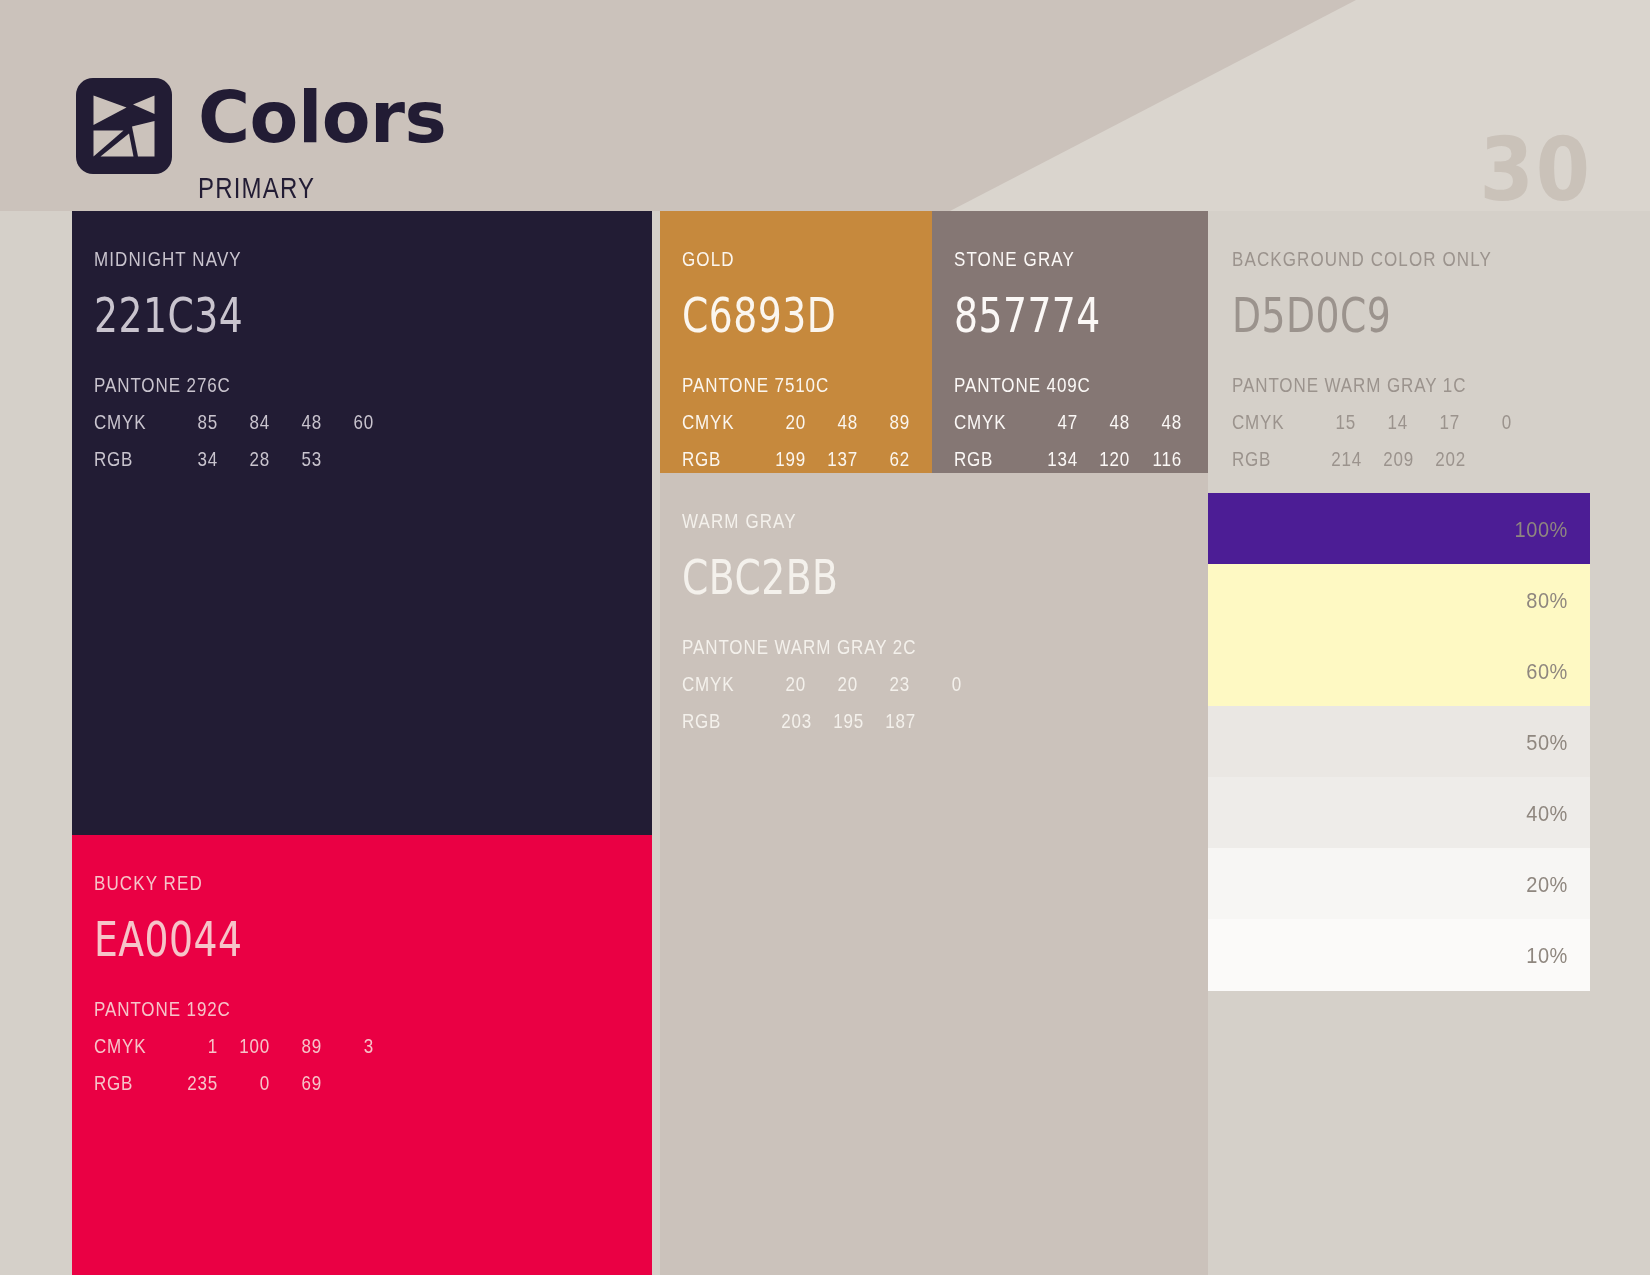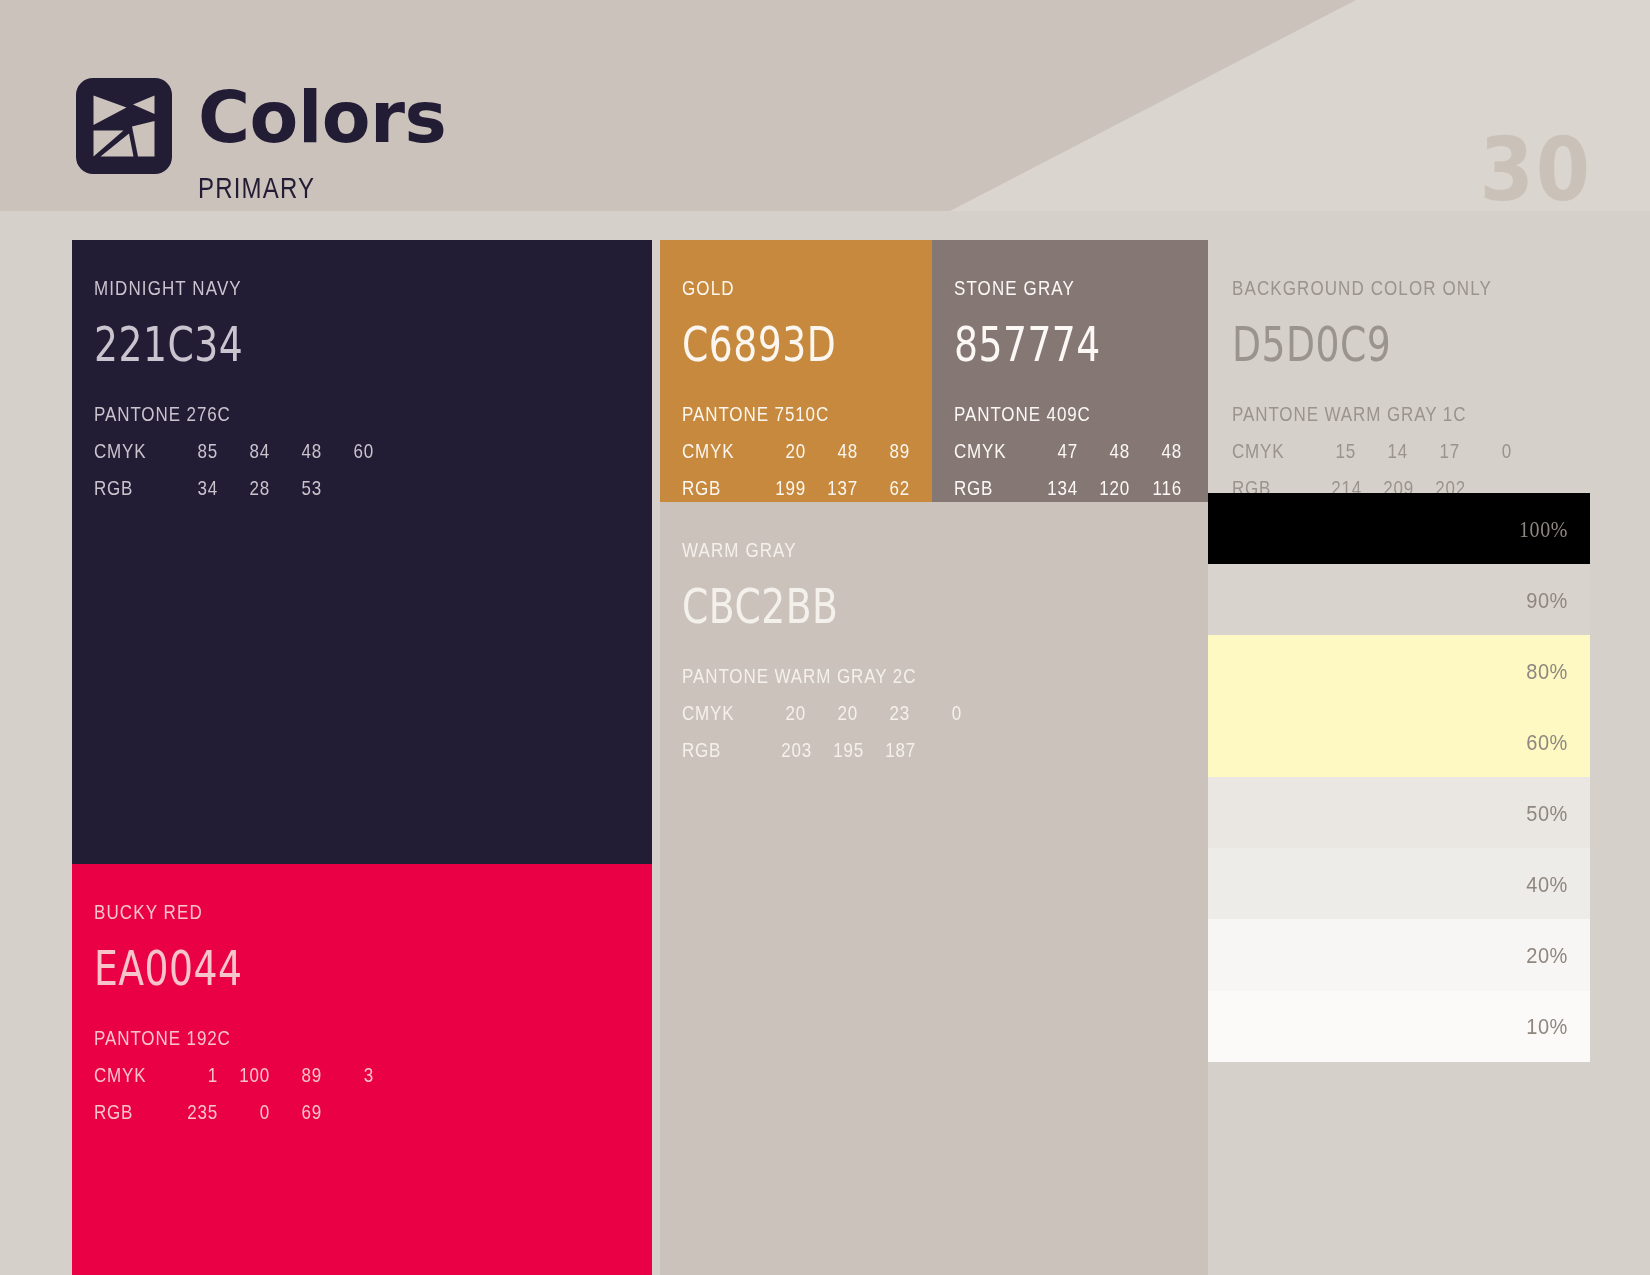--- a/index.html
+++ b/index.html
@@ -97,21 +97,20 @@
     position: absolute;
     left: 0; top: 211px;
     width: 1650px;
     height: 1064px;
   }
 
   .swatch {
     position: absolute;
     box-sizing: border-box;
     padding: 38px 0 0 22px;
-    margin-top: 29px;
   }
 
   .sw-name {
     font-size: 17px;
     letter-spacing: 1.1px;
     line-height: 1;
     transform: scaleY(1.22);
     transform-origin: left top;
     white-space: nowrap;
   }
@@ -355,25 +354,22 @@
       </div>
       <div class="sw-row">
         <span class="lbl">RGB</span>
         <span class="val wide">214</span>
         <span class="val">209</span>
         <span class="val">202</span>
       </div>
     </div>
 
     <div id="tints">
-      <div class="tint-band" style="background: #000000; font-family: Liberation Serif, serif;">
+      <div class="tint-band" style="background: #4c1d95;">
         <span class="tint-label">100%</span>
-      </div>
-      <div class="tint-band" style="background: rgb(216, 211, 205);">
-        <span class="tint-label">90%</span>
       </div>
       <div class="tint-band" style="background: #fef9c3;">
         <span class="tint-label">80%</span>
       </div>
       <div class="tint-band" style="background: #fef9c3;">
         <span class="tint-label">60%</span>
       </div>
       <div class="tint-band" style="background: rgb(234, 231, 227);">
         <span class="tint-label">50%</span>
       </div>

